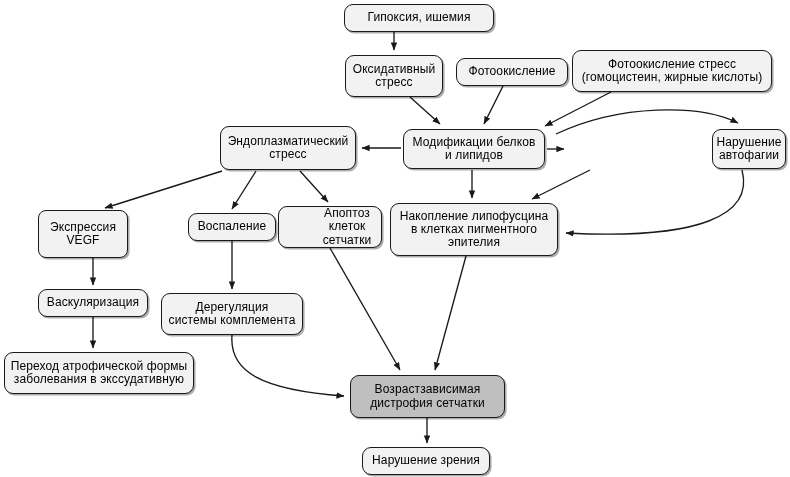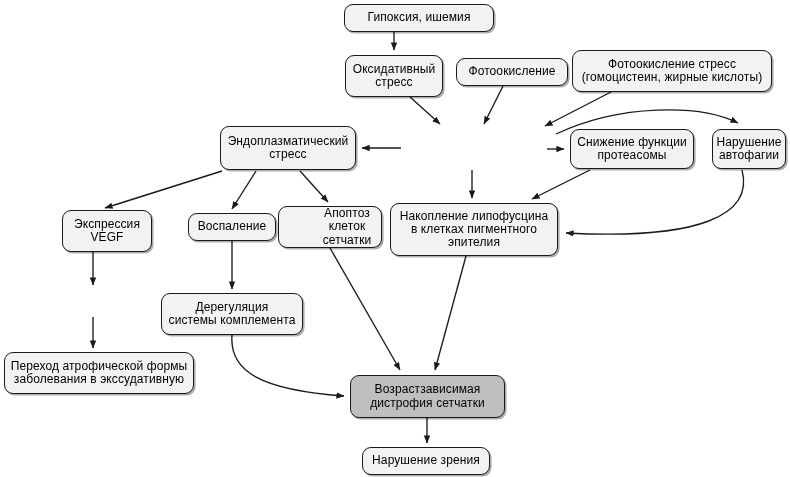--- a/index.html
+++ b/index.html
@@ -93,43 +93,46 @@
     <span>Фотоокисление</span>
   </div>
   <div class="node" style="left:572px;top:50px;width:200px;height:42px;">
     <span>Фотоокисление стресс
 (гомоцистеин, жирные кислоты)</span>
   </div>
   <div class="node" style="left:220px;top:126px;width:136px;height:44px;">
     <span>Эндоплазматический
 стресс</span>
   </div>
-  <div class="node" style="left:570px;top:129px;width:124px;height:40px;">
-    <span>Снижение функции
-протеасомы</span>
+  <div class="node" style="left:403px;top:129px;width:142px;height:40px;">
+    <span>Модификации белков
+и липидов</span>
   </div>
   <div class="node" style="left:712px;top:129px;width:74px;height:40px;">
     <span>Нарушение
 автофагии</span>
   </div>
-  <div class="node" style="left:62px;top:210px;width:90px;height:42px;">
+  <div class="node" style="left:38px;top:210px;width:90px;height:48px;border-radius:8px;">
     <span>Экспрессия
 VEGF</span>
   </div>
   <div class="node" style="left:188px;top:213px;width:88px;height:28px;">
     <span>Воспаление</span>
   </div>
   <div class="node" style="left:278px;top:206px;width:104px;height:42px;padding-left:38px;">
     <span>Апоптоз клеток
 сетчатки</span>
   </div>
   <div class="node" style="left:390px;top:203px;width:168px;height:53px;">
     <span>Накопление липофусцина
 в клетках пигментного
 эпителия</span>
+  </div>
+  <div class="node" style="left:38px;top:289px;width:110px;height:28px;">
+    <span>Васкуляризация</span>
   </div>
   <div class="node" style="left:161px;top:293px;width:142px;height:42px;">
     <span>Дерегуляция
 системы комплемента</span>
   </div>
   <div class="node" style="left:4px;top:352px;width:190px;height:42px;">
     <span>Переход атрофической формы
 заболевания в экссудативную</span>
   </div>
   <div class="node gray" style="left:350px;top:375px;width:155px;height:43px;">

